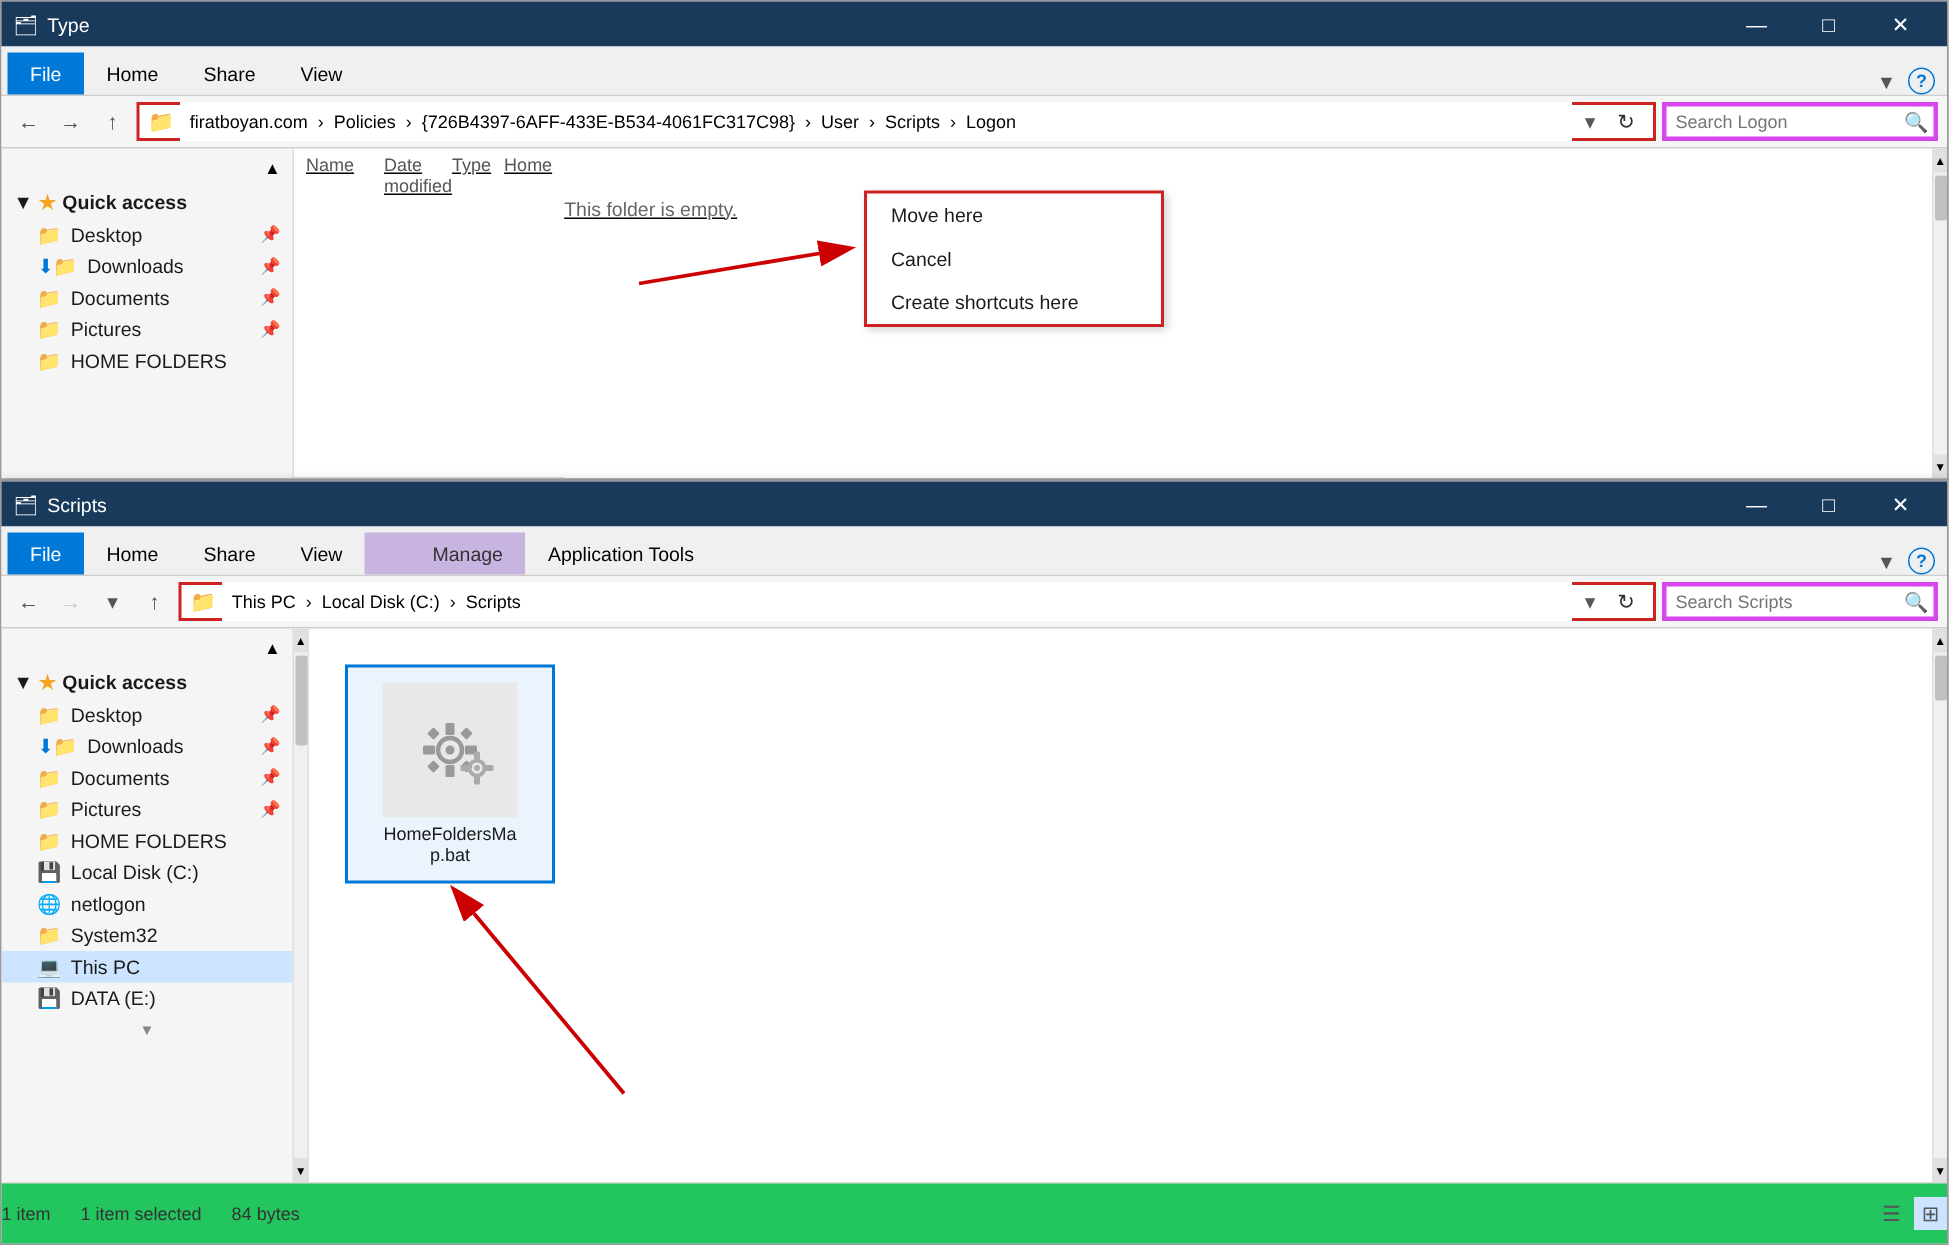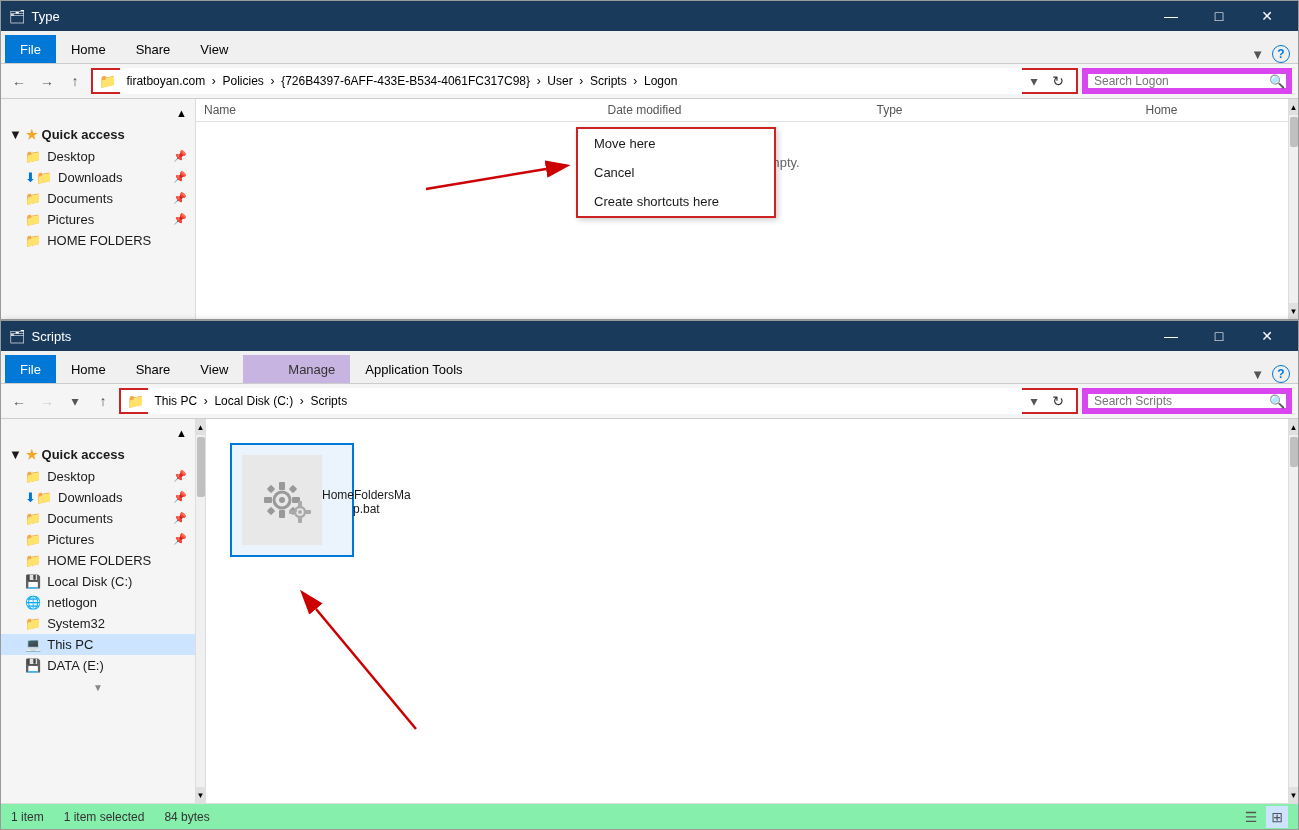--- a/index.html
+++ b/index.html
@@ -101,23 +101,23 @@
     .address-input {
       flex: 1;
       height: 26px;
       border: 2px solid #cc2222;
       padding: 0 6px;
       font-size: 12px;
       background: white;
       outline: none;
     }
     .search-box {
-      width: 210px;
+      width: 184px;
       height: 26px;
-      border: 6px solid #d946ef;
+      border: 3px solid #d946ef;
       padding: 0 24px 0 6px;
       font-size: 12px;
       background: white;
       position: relative;
     }
     .search-wrapper {
       position: relative;
       display: flex;
       align-items: center;
     }
@@ -240,26 +240,26 @@
       align-items: center;
     }
     .file-label {
       font-size: 12px;
       text-align: center;
       margin-top: 4px;
       color: #1a1a1a;
     }
 
     .status-bar {
-      height: 26px;
-      background: #86efac;
+      height: 41px;
+      background: #22c55e;
       border-top: 1px solid #ddd;
       display: flex;
       align-items: center;
-      padding: 0 10px;
+      padding: 0 0;
       font-size: 12px;
       color: #333;
       gap: 20px;
     }
     .status-right {
       margin-left: auto;
       display: flex;
       gap: 4px;
     }
     .view-btn {
@@ -297,23 +297,23 @@
 
     
     .window-divider {
       height: 4px;
       background: #a0a0a0;
     }
 
     
     .bat-file-container {
       display: flex;
-      flex-direction: row;
-      align-items: center;
-      width: 124px;
+      flex-direction: column;
+      align-items: center;
+      width: 140px;
       padding: 10px;
       border: 2px solid #0078d7;
       background: rgba(0,120,215,0.08);
       cursor: pointer;
       margin: 20px 4px 10px 20px;
     }
     .bat-file-icon {
       width: 90px;
       height: 90px;
       display: flex;
@@ -402,21 +402,21 @@
             <span>Pictures</span>
             <span class="pin-icon">📌</span>
           </div>
           <div class="sidebar-item">
             <span style="color:#e8b800;">📁</span>
             <span>HOME FOLDERS</span>
           </div>
         </div>
       </div>
 
-      <div style="flex:1; background:white; display:flex; flex-direction:column; position:relative;">
+      <div style="flex:1; background:white; display:flex; flex-direction:row; position:relative;text-decoration:underline;">
         <div class="file-list-header">
           <span class="col-name">Name</span>
           <span class="col-date">Date modified</span>
           <span class="col-type">Type</span>
           <span class="col-size">Home</span>
         </div>
         <div class="empty-folder">This folder is empty.</div>
 
         <div class="context-menu context-menu-border" style="position:absolute; top:28px; left:380px; z-index:100;">
           <div class="context-menu-item">Move here</div>

